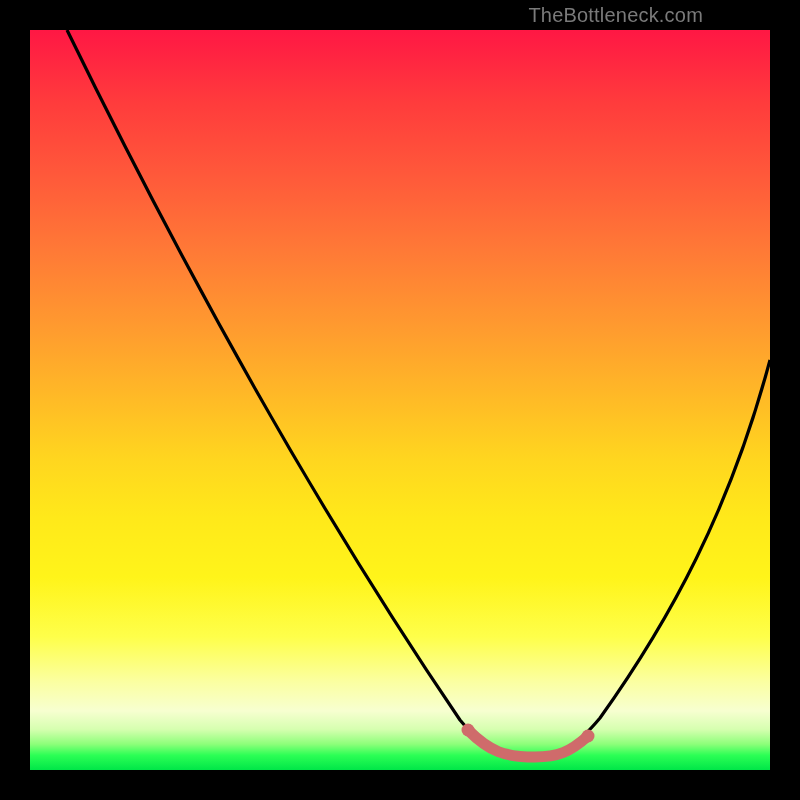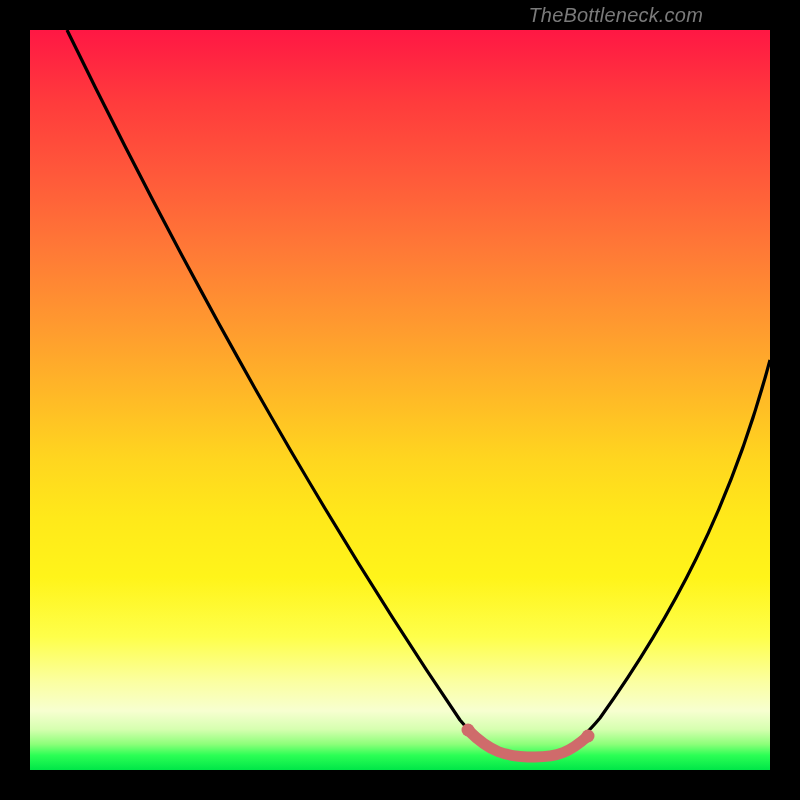--- a/index.html
+++ b/index.html
@@ -9,21 +9,20 @@
     height: 800px;
     background: #000;
     overflow: hidden;
     font-family: Arial, Helvetica, sans-serif;
   }
   .frame {
     position: relative;
     width: 711px;
     height: 800px;
     background: #000;
-    font-style: italic;
   }
   .plot-area {
     position: absolute;
     left: 30px;
     top: 30px;
     width: 740px;
     height: 740px;
     
     background: linear-gradient(
       to bottom,

